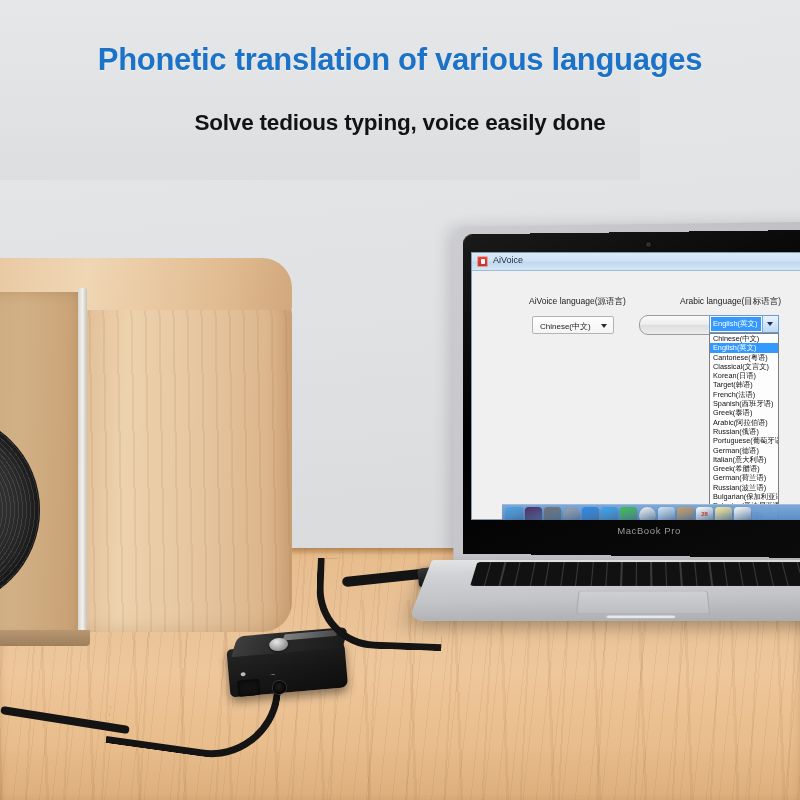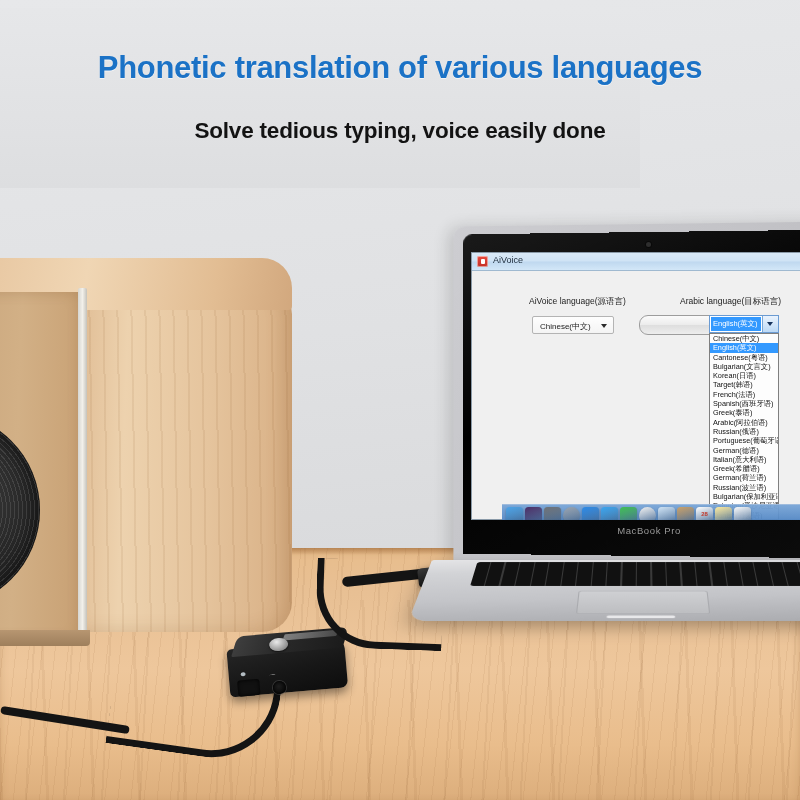--- a/index.html
+++ b/index.html
@@ -3,21 +3,21 @@
 <meta charset="utf-8">
 <style>
   html,body{margin:0;padding:0;background:#fff;}
   body{width:800px;height:800px;overflow:hidden;
        font-family:"Liberation Sans","DejaVu Sans",sans-serif;}
 
   #stage{position:relative;width:800px;height:800px;overflow:hidden;
          background:#e3e4e6;}
 
   
-  .headline-band{position:absolute;left:0;top:8px;width:640px;height:180px;
+  .headline-band{position:absolute;left:0;top:0;width:640px;height:180px;
       background:linear-gradient(180deg,#e6e7e9 0%,#e1e2e4 60%,#dddee0 100%);
       z-index:30;}
   .headline-main{position:absolute;left:0;top:42px;width:800px;text-align:center;
       color:#1b72c6;font-size:31px;font-weight:bold;letter-spacing:-.3px;
       text-shadow:0 1px 0 rgba(255,255,255,.6);}
   .headline-sub{position:absolute;left:0;top:110px;width:800px;text-align:center;
       color:#131313;font-size:22.5px;font-weight:bold;letter-spacing:-.2px;}
 
   
   .wall{position:absolute;left:0;top:0;width:800px;height:585px;
@@ -283,21 +283,21 @@
 
         <div class="combo-tgt">
           <div class="sel">English(英文)</div>
           <div class="btn"></div>
         </div>
 
         <div class="dropdown" id="dropdown-list">
             <div class="dd-item">Chinese(中文)</div>
             <div class="dd-item hl">English(英文)</div>
             <div class="dd-item">Cantonese(粤语)</div>
-            <div class="dd-item">Bulgarian(文言文)</div>
+            <div class="dd-item">Classical(文言文)</div>
             <div class="dd-item">Korean(日语)</div>
             <div class="dd-item">Target(韩语)</div>
             <div class="dd-item">French(法语)</div>
             <div class="dd-item">Spanish(西班牙语)</div>
             <div class="dd-item">Greek(泰语)</div>
             <div class="dd-item">Arabic(阿拉伯语)</div>
             <div class="dd-item">Russian(俄语)</div>
             <div class="dd-item">Portuguese(葡萄牙语)</div>
             <div class="dd-item">German(德语)</div>
             <div class="dd-item">Italian(意大利语)</div>

